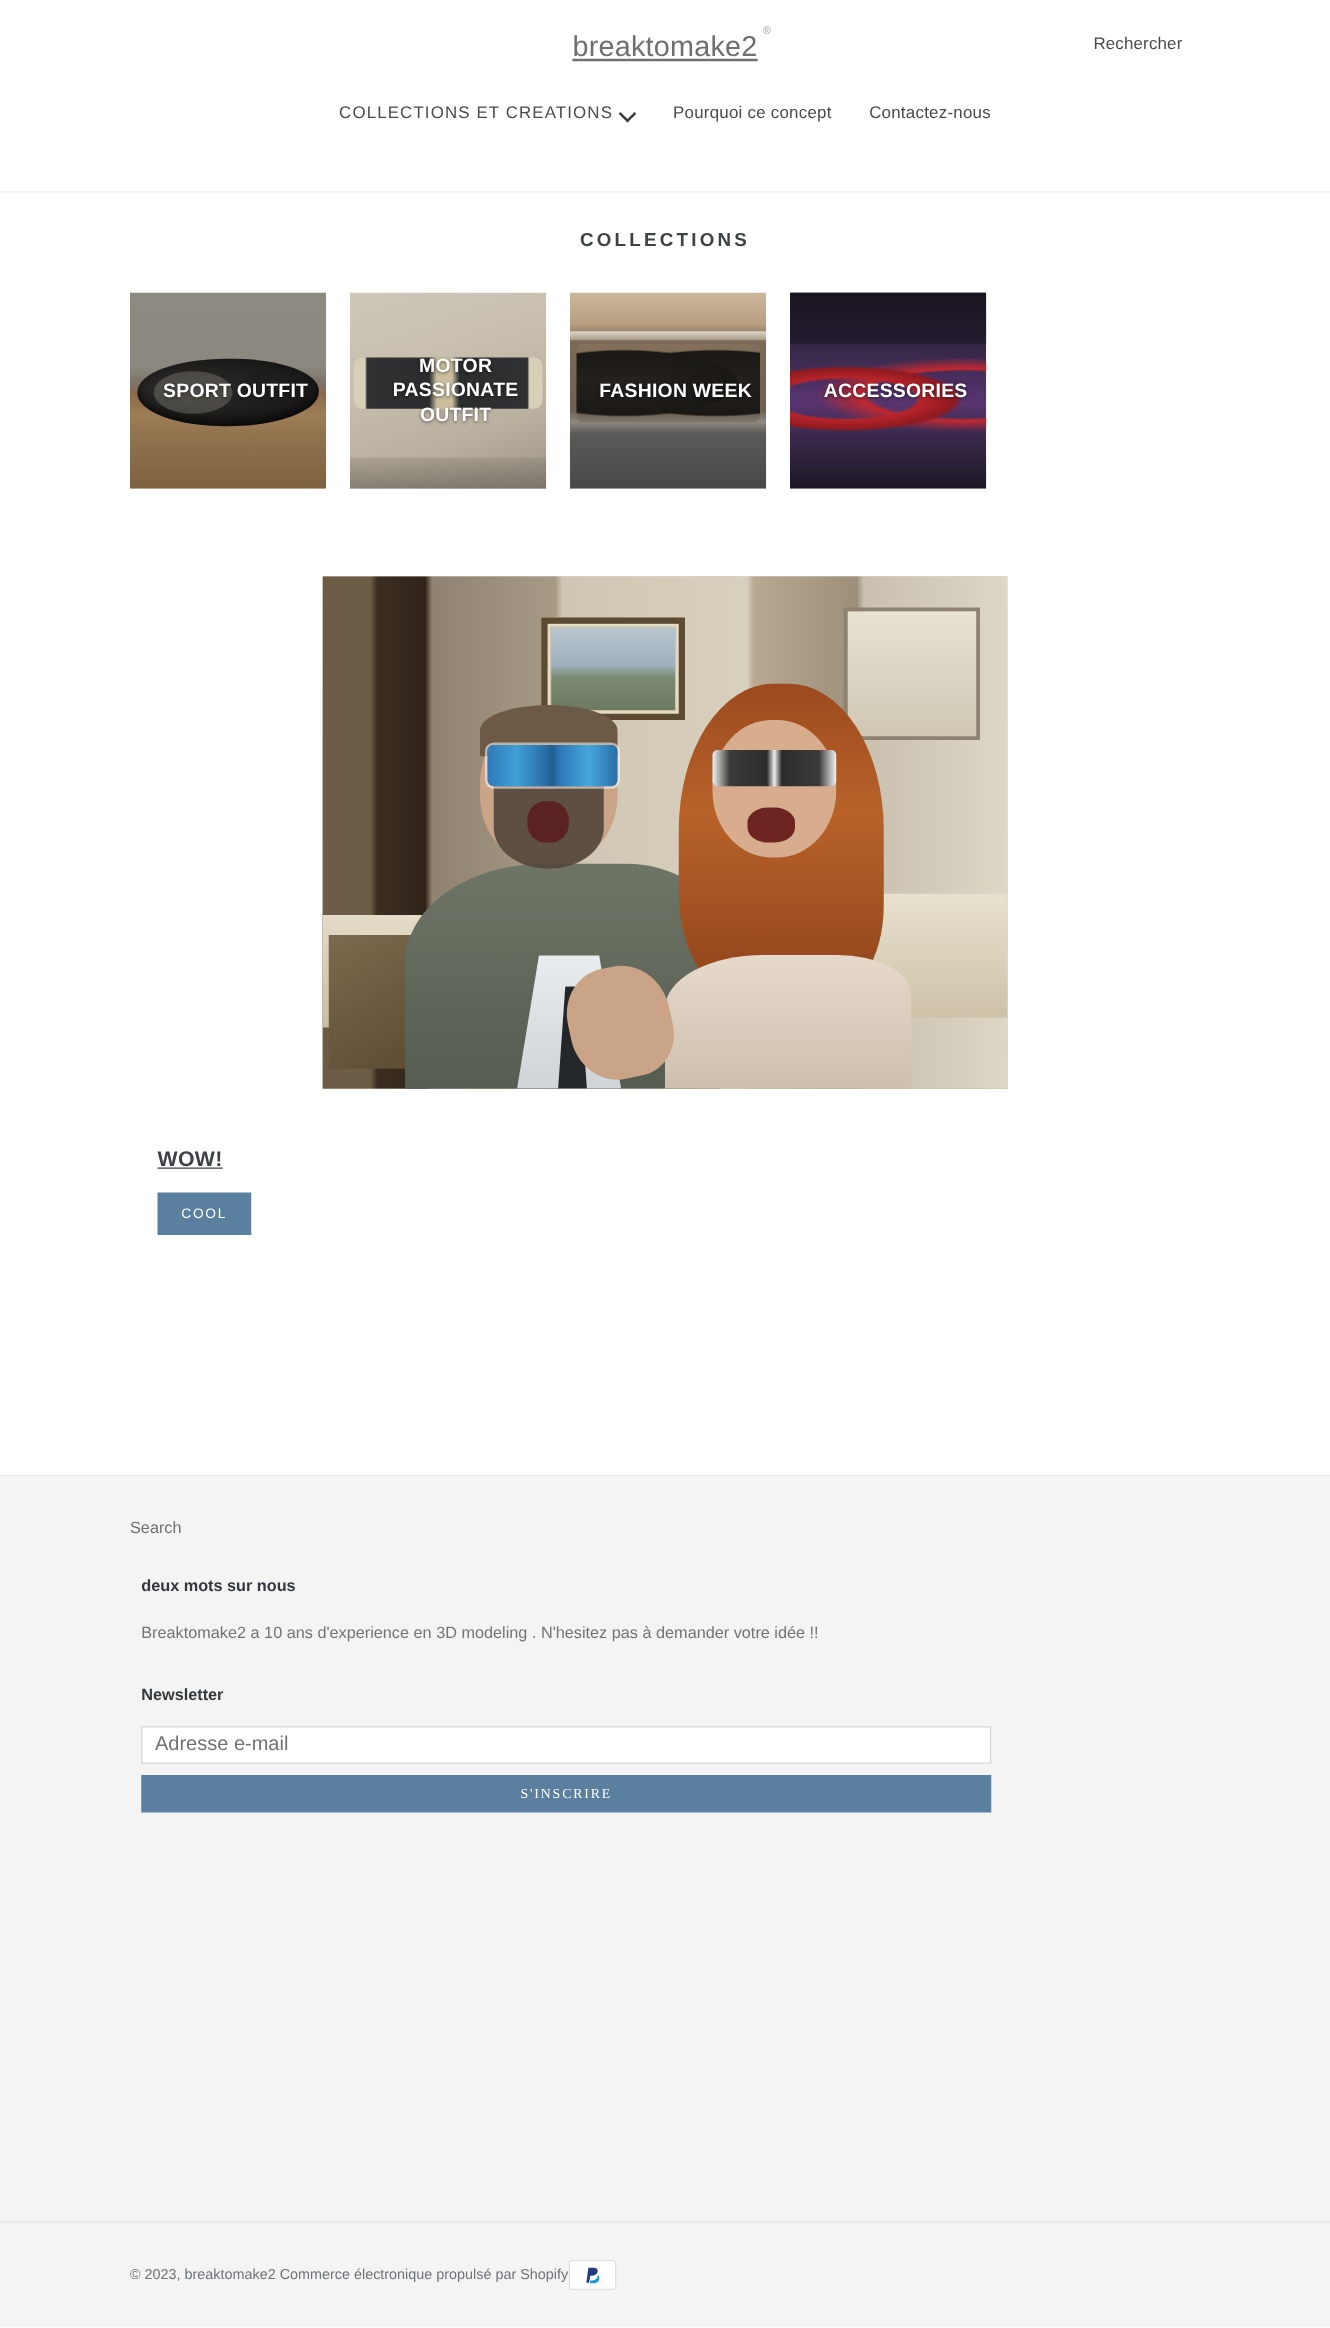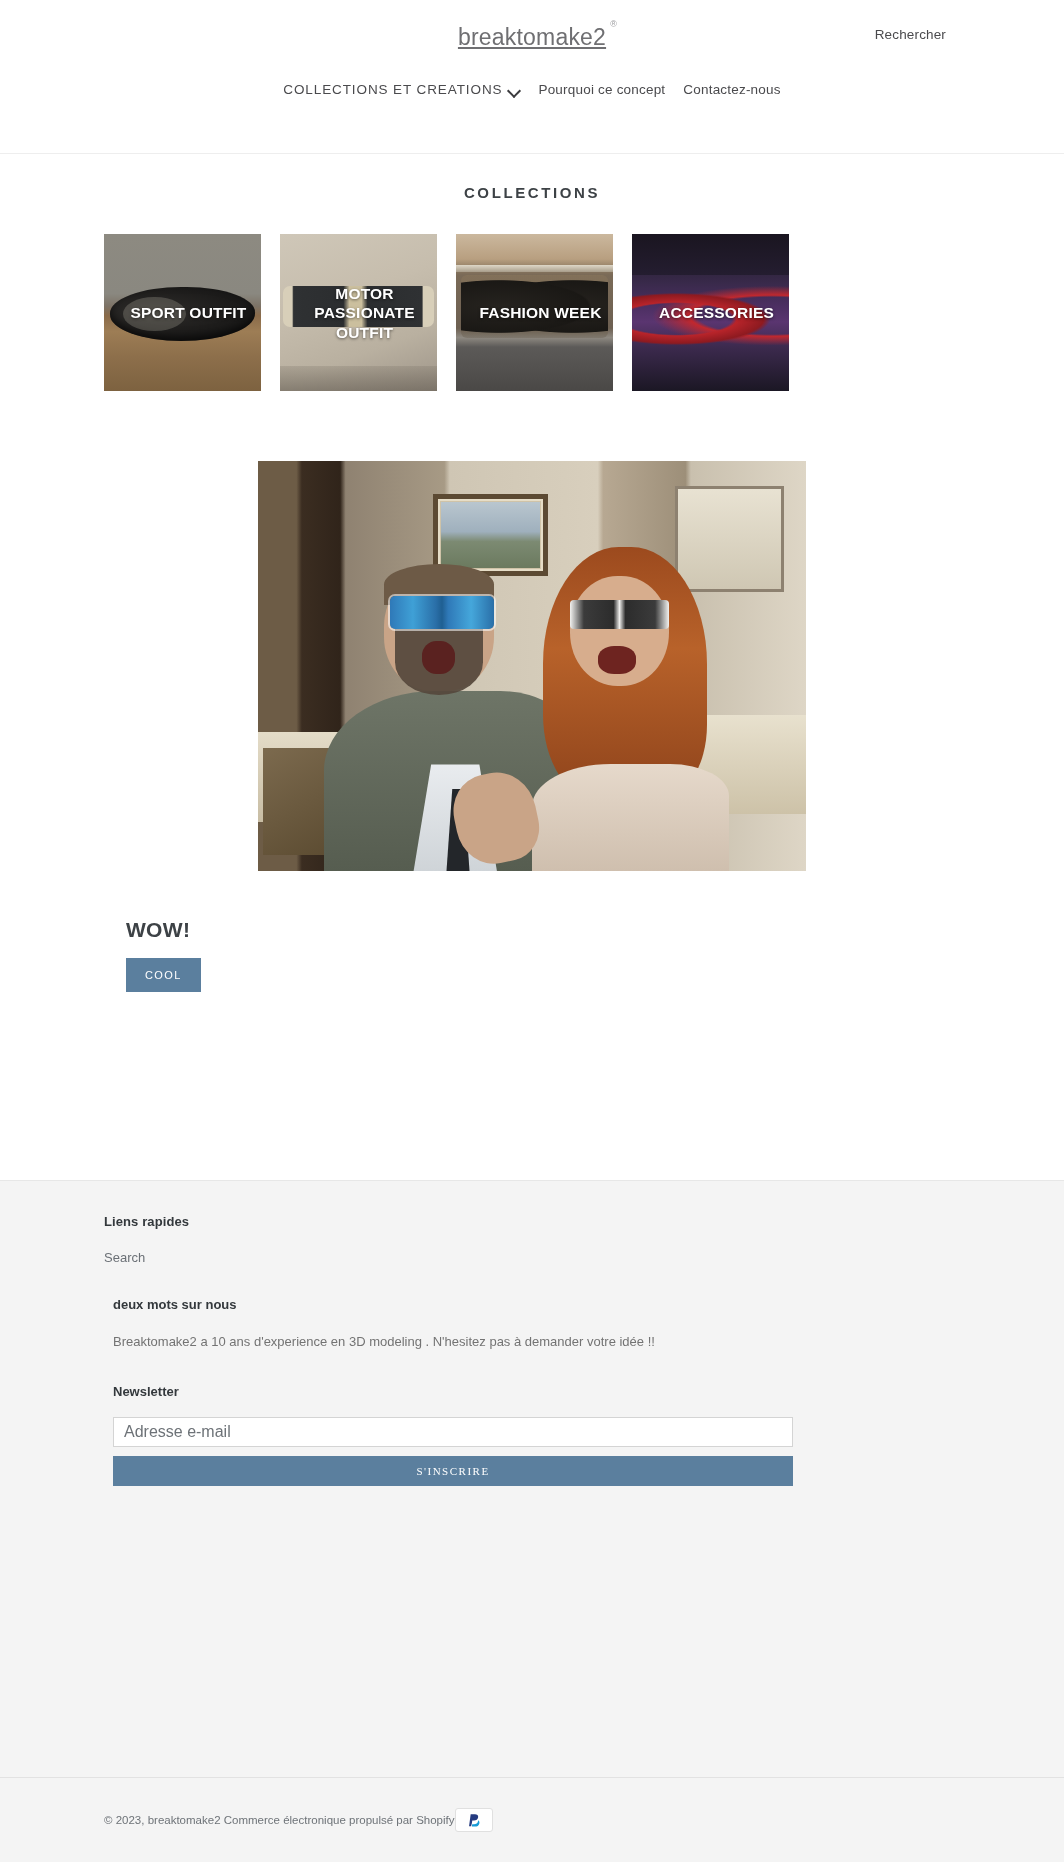--- a/index.html
+++ b/index.html
@@ -57,21 +57,21 @@
     letter-spacing: 0.15px;
   }
 
   .main-nav {
     position: absolute;
     left: 0; right: 0;
     top: 80px;
     display: flex;
     justify-content: center;
     align-items: center;
-    gap: 18px;
+    gap: 30px;
   }
   .nav-item {
     font-size: 13.5px;
     color: #4a4a4d;
     text-decoration: none;
     letter-spacing: 0.2px;
     display: inline-flex;
     align-items: center;
     gap: 7px;
     white-space: nowrap;
@@ -324,25 +324,26 @@
   .hp-wom-mouth { position:absolute; left:62%; top:45%; width:7%; height:7%;
     background:#6e2420; border-radius:42%; }
   .hp-wom-body { position:absolute; left:50%; bottom:0; width:36%; height:26%;
     background:linear-gradient(to bottom,#e6d9cb,#cfbfae); border-radius:40% 30% 0 0; }
   
   .hp-hand { position:absolute; left:36%; bottom:2%; width:15%; height:22%;
     background:#c9a487; border-radius:42% 46% 38% 44%; transform:rotate(-12deg); }
 
   .hero-text { width: 660px; margin: 47px 0 0 126px; }
   .hero-title {
-    font-size: 21px;
+    font-size: 17px;
     font-weight: bold;
     color: #3d4246;
     letter-spacing: 0.3px;
     margin-bottom: 16px;
+    text-decoration: underline;
   }
   .hero-para {
     font-size: 13.5px;
     color: #4a4f54;
     line-height: 1.5;
     margin-bottom: 19px;
     white-space: nowrap;
   }
   .btn-cool {
     display: inline-block;
@@ -525,21 +526,20 @@
       <h3 class="hero-title">WOW!</h3>
       <a class="btn-cool" href="#">COOL</a>
     </div>
 
   </section>
 
   <footer class="site-footer">
     <div class="footer-inner">
 
       <div class="f-block-1">
-        <div class="f-heading">Liens rapides</div>
         <a class="f-link" href="#">Search</a>
       </div>
 
       <div class="f-block-2">
         <div class="f-about-title">deux mots sur nous</div>
         <div class="f-about-text">Breaktomake2 a 10 ans d'experience en 3D modeling . N'hesitez pas à demander votre idée !!</div>
       </div>
 
       <div class="f-block-3">
         <div class="f-news-title">Newsletter</div>

